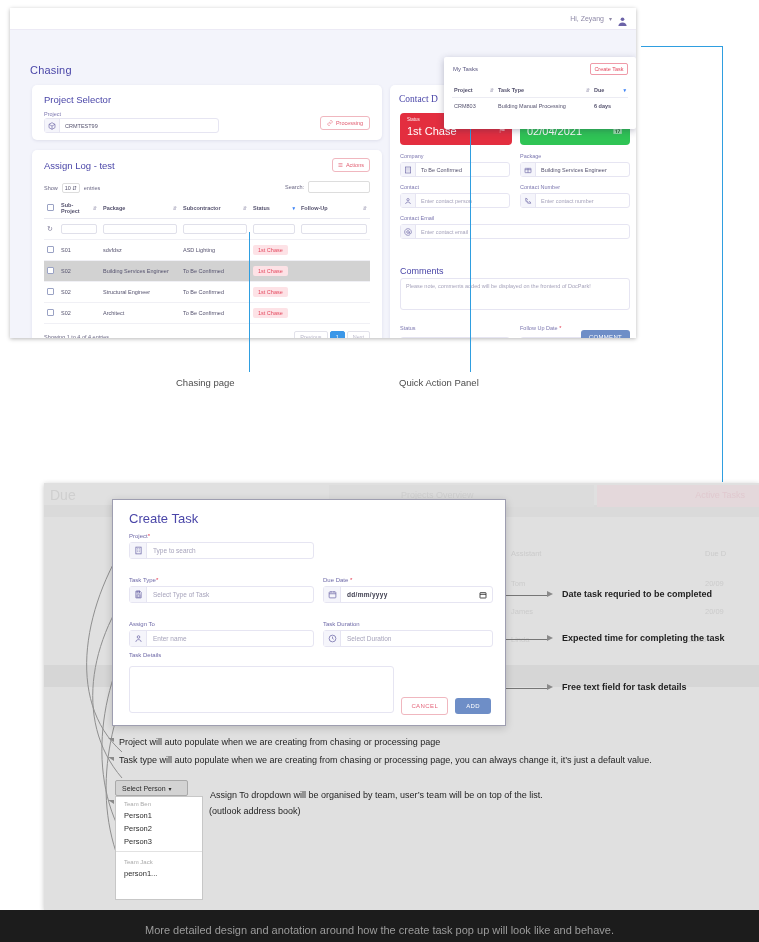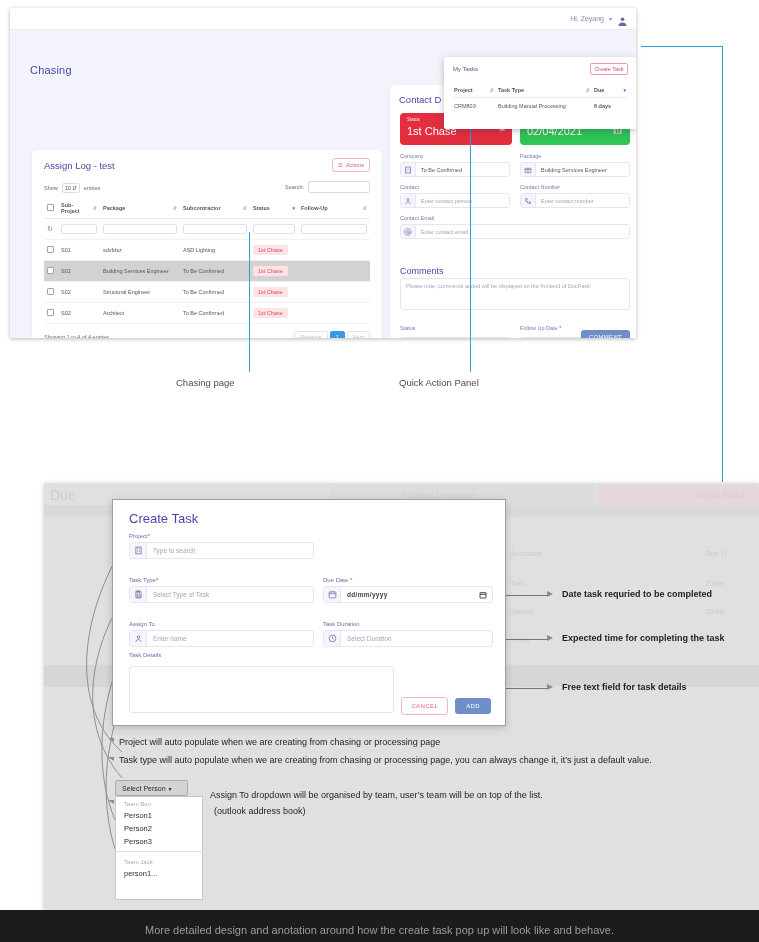--- a/index.html
+++ b/index.html
@@ -78,21 +78,21 @@
   .refresh { color:#7a7795; font-size:7px; }
   .badge-chase { display:inline-block; background:#fde2e6; color:#e4495f; font-size:5.5px; padding:2px 5px; border-radius:2px; }
   tr.row-sel td { background:#d2d2d2; }
   #log-foot { position:absolute; left:12px; bottom:10px; font-size:5.5px; color:#6b6885; }
   #pager { position:absolute; right:12px; bottom:7px; display:flex; gap:2px; }
   .pg { border:1px solid #e2e2ea; background:#fff; color:#b9b7c9; font-size:5.5px; padding:2px 5px; border-radius:2px; }
   .pg.on { background:#3b97e8; border-color:#3b97e8; color:#fff; }
 
   
   #card-contact { left:380px; top:55px; width:250px; height:265px; overflow:hidden; }
-  #card-contact .card-h { position:absolute; left:9px; top:9px; }
+  #card-contact .card-h { position:absolute; left:9px; top:9px;font-family:Liberation Serif, serif; }
   #ql-icon { position:absolute; left:64px; top:10px; color:#e05a6e; font-size:8px; }
   .stat-card { position:absolute; top:28px; height:32px; border-radius:4px; color:#fff; }
   #stat-red { left:10px; width:112px; background:#e32e3f; }
   #stat-green { left:130px; width:110px; background:#2fc455; }
   .stat-l { position:absolute; left:7px; top:4px; font-size:4.5px; opacity:.92; }
   .stat-v { position:absolute; left:7px; top:12px; font-size:11px; }
   .stat-ic { position:absolute; right:6px; top:12px; opacity:.55; font-size:9px; }
 
   .fgrid { position:absolute; left:10px; top:68px; width:230px; }
   .frow { display:flex; gap:10px; margin-bottom:7px; }
@@ -210,20 +210,40 @@
           <circle cx="12" cy="7" r="4"></circle>
           <path d="M3 22c0-5 4-8 9-8s9 3 9 8z"></path>
         </svg>
     </span>
   </div>
 
   <div id="top-body">
 
     <div id="page-title">Chasing</div>
 
+    <div id="card-project" class="card">
+      <div class="card-h">Project Selector</div>
+      <div class="mini-label">Project</div>
+      <div id="proj-input" class="input-row">
+        <span class="input-icon">
+          <svg viewBox="0 0 24 24" fill="none" stroke="currentColor" stroke-width="2">
+              <path d="M12 2l9 5v10l-9 5-9-5V7z"></path>
+              <path d="M3 7l9 5 9-5M12 12v10"></path>
+            </svg>
+        </span>
+        <span class="input-val">CRMTEST99</span>
+      </div>
+      <div id="btn-processing" class="btn-outline-red">
+        <svg viewBox="0 0 24 24" fill="none" stroke="currentColor" stroke-width="2">
+            <path d="M10 13a5 5 0 007 0l3-3a5 5 0 00-7-7l-1 1"></path>
+            <path d="M14 11a5 5 0 00-7 0l-3 3a5 5 0 007 7l1-1"></path>
+          </svg>
+        <span>Processing</span>
+      </div>
+    </div>
 
     <div id="card-log" class="card">
       <div class="card-h">Assign Log  - test</div>
       <div id="btn-actions" class="btn-outline-red">
         <span>☰</span>
         <span>Actions</span>
       </div>
 
       <div id="show-wrap">
         <span>Show</span>
@@ -626,21 +646,21 @@
 <div class="arrow-r" style="left:547px; top:684px;"></div>
 <div class="anno anno-b" style="left:562px; top:682px;">Free text field for task details</div>
 
 <div class="arrow-ul" style="left:108px; top:738px;"></div>
 <div class="anno" style="left:119px; top:737px;">Project will auto populate when we are creating from chasing or processing page</div>
 <div class="arrow-ul" style="left:108px; top:757px;"></div>
 <div class="anno" style="left:119px; top:755px;">Task type will auto populate when we are creating from chasing or processing page, you can always change it, it’s just a default value.</div>
 
 <div class="arrow-ul" style="left:108px; top:800px;"></div>
 <div class="anno" style="left:210px; top:790px;">Assign To dropdown will be organised by team, user’s team will be on top of the list.</div>
-<div class="anno" style="left:214px; top:806px;">(outlook address book)</div>
+<div class="anno" style="left:202px; top:806px;padding-left:7px;">(outlook address book)</div>
 
 <div id="sp-btn">
   <span>Select Person</span>
   <span style="font-size:6px">▾</span>
 </div>
 <div id="sp-menu">
   <div class="sp-grp">Team Ben</div>
   <div class="sp-item">Person1</div>
   <div class="sp-item">Person2</div>
   <div class="sp-item">Person3</div>

